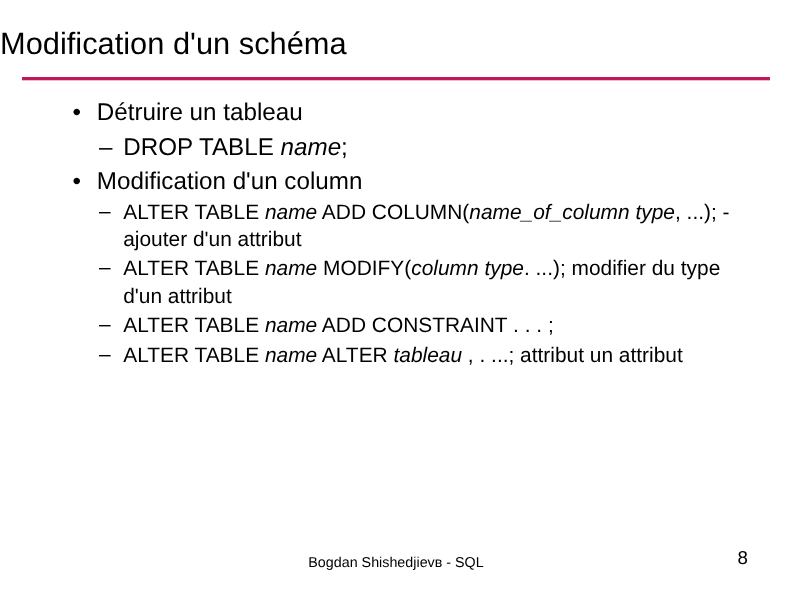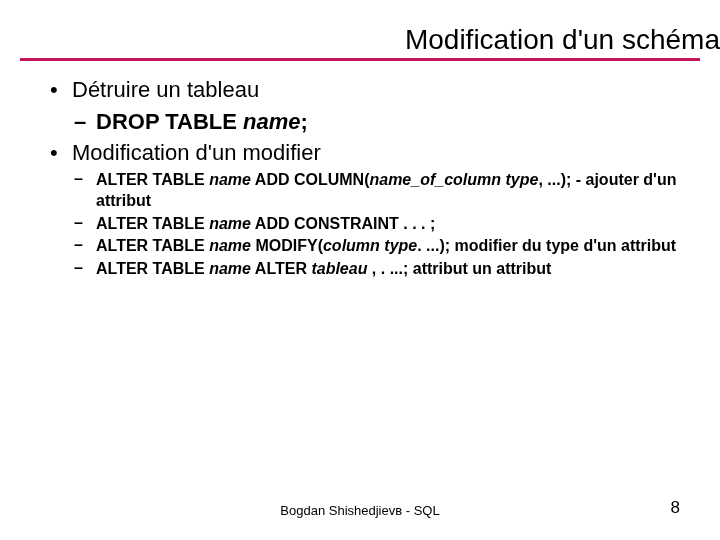--- a/index.html
+++ b/index.html
@@ -5,57 +5,57 @@
   html,body{margin:0;padding:0;}
   body{
     width:720px;height:540px;
     background:#fff;
     font-family:Arial,Helvetica,sans-serif;
     color:#000;
     position:relative;
     box-sizing:border-box;
   }
   .title{
-    text-align:right;
+    text-align:left;
     font-size:28px;
     padding-top:24px;
-    padding-bottom:2px;
+    padding-bottom:14px;
   }
   .rule{
     border:none;
     border-top:3px solid #c2185b;
     margin:0 20px 14px 20px;
   }
   .content{
     padding:0 30px 0 50px;
     font-size:22px;
     line-height:1.35;
+    margin-left:16px;
   }
   .lvl1{
     position:relative;
     padding-left:22px;
     margin:2px 0;
   }
   .lvl1::before{
     content:"•";
     position:absolute;left:0;top:0;
     font-size:22px;
   }
   .lvl2{
     position:relative;
     padding-left:46px;
     margin:2px 0;
-    font-weight:bold;
   }
   .lvl2::before{
     content:"–";
     position:absolute;left:24px;top:0;
   }
   .lvl2.small{
-    font-size:16px;
+    font-size:19px;
     line-height:1.3;
   }
   .lvl2.small::before{top:-1px;}
   em.k{font-style:italic;}
   .footer{
     position:absolute;
     bottom:22px;left:0;width:100%;
     font-size:13px;
     color:#000;
   }
@@ -75,32 +75,32 @@
 <hr class="rule">
 
 <div class="content">
 
   <div class="lvl1">Détruire un tableau</div>
 
   <div class="lvl2">
     <span>DROP TABLE </span><em class="k">name</em><span>;</span>
   </div>
 
-  <div class="lvl1">Modification d'un modifier</div>
+  <div class="lvl1">Modification d'un column</div>
 
   <div class="lvl2 small">
     <span>ALTER TABLE </span><em class="k">name</em><span> ADD COLUMN(</span><em class="k">name_of_column type</em><span>, ...);  - ajouter d'un attribut</span>
   </div>
 
   <div class="lvl2 small">
-    <span>ALTER TABLE </span><em class="k">name</em><span> ADD CONSTRAINT . . . ;</span>
+    <span>ALTER TABLE </span><em class="k">name</em><span> MODIFY(</span><em class="k">column type</em><span>. ...); modifier du type d'un attribut</span>
   </div>
 
   <div class="lvl2 small">
-    <span>ALTER TABLE </span><em class="k">name</em><span> MODIFY(</span><em class="k">column type</em><span>. ...); modifier du type d'un attribut</span>
+    <span>ALTER TABLE </span><em class="k">name</em><span> ADD CONSTRAINT . . . ;</span>
   </div>
 
   <div class="lvl2 small">
     <span>ALTER TABLE </span><em class="k">name</em><span> ALTER </span><em class="k">tableau</em><span> , . ...; attribut un attribut</span>
   </div>
 
 </div>
 
 <div class="footer">
   <div class="foot-center">Bogdan Shishedjievв - SQL</div>

